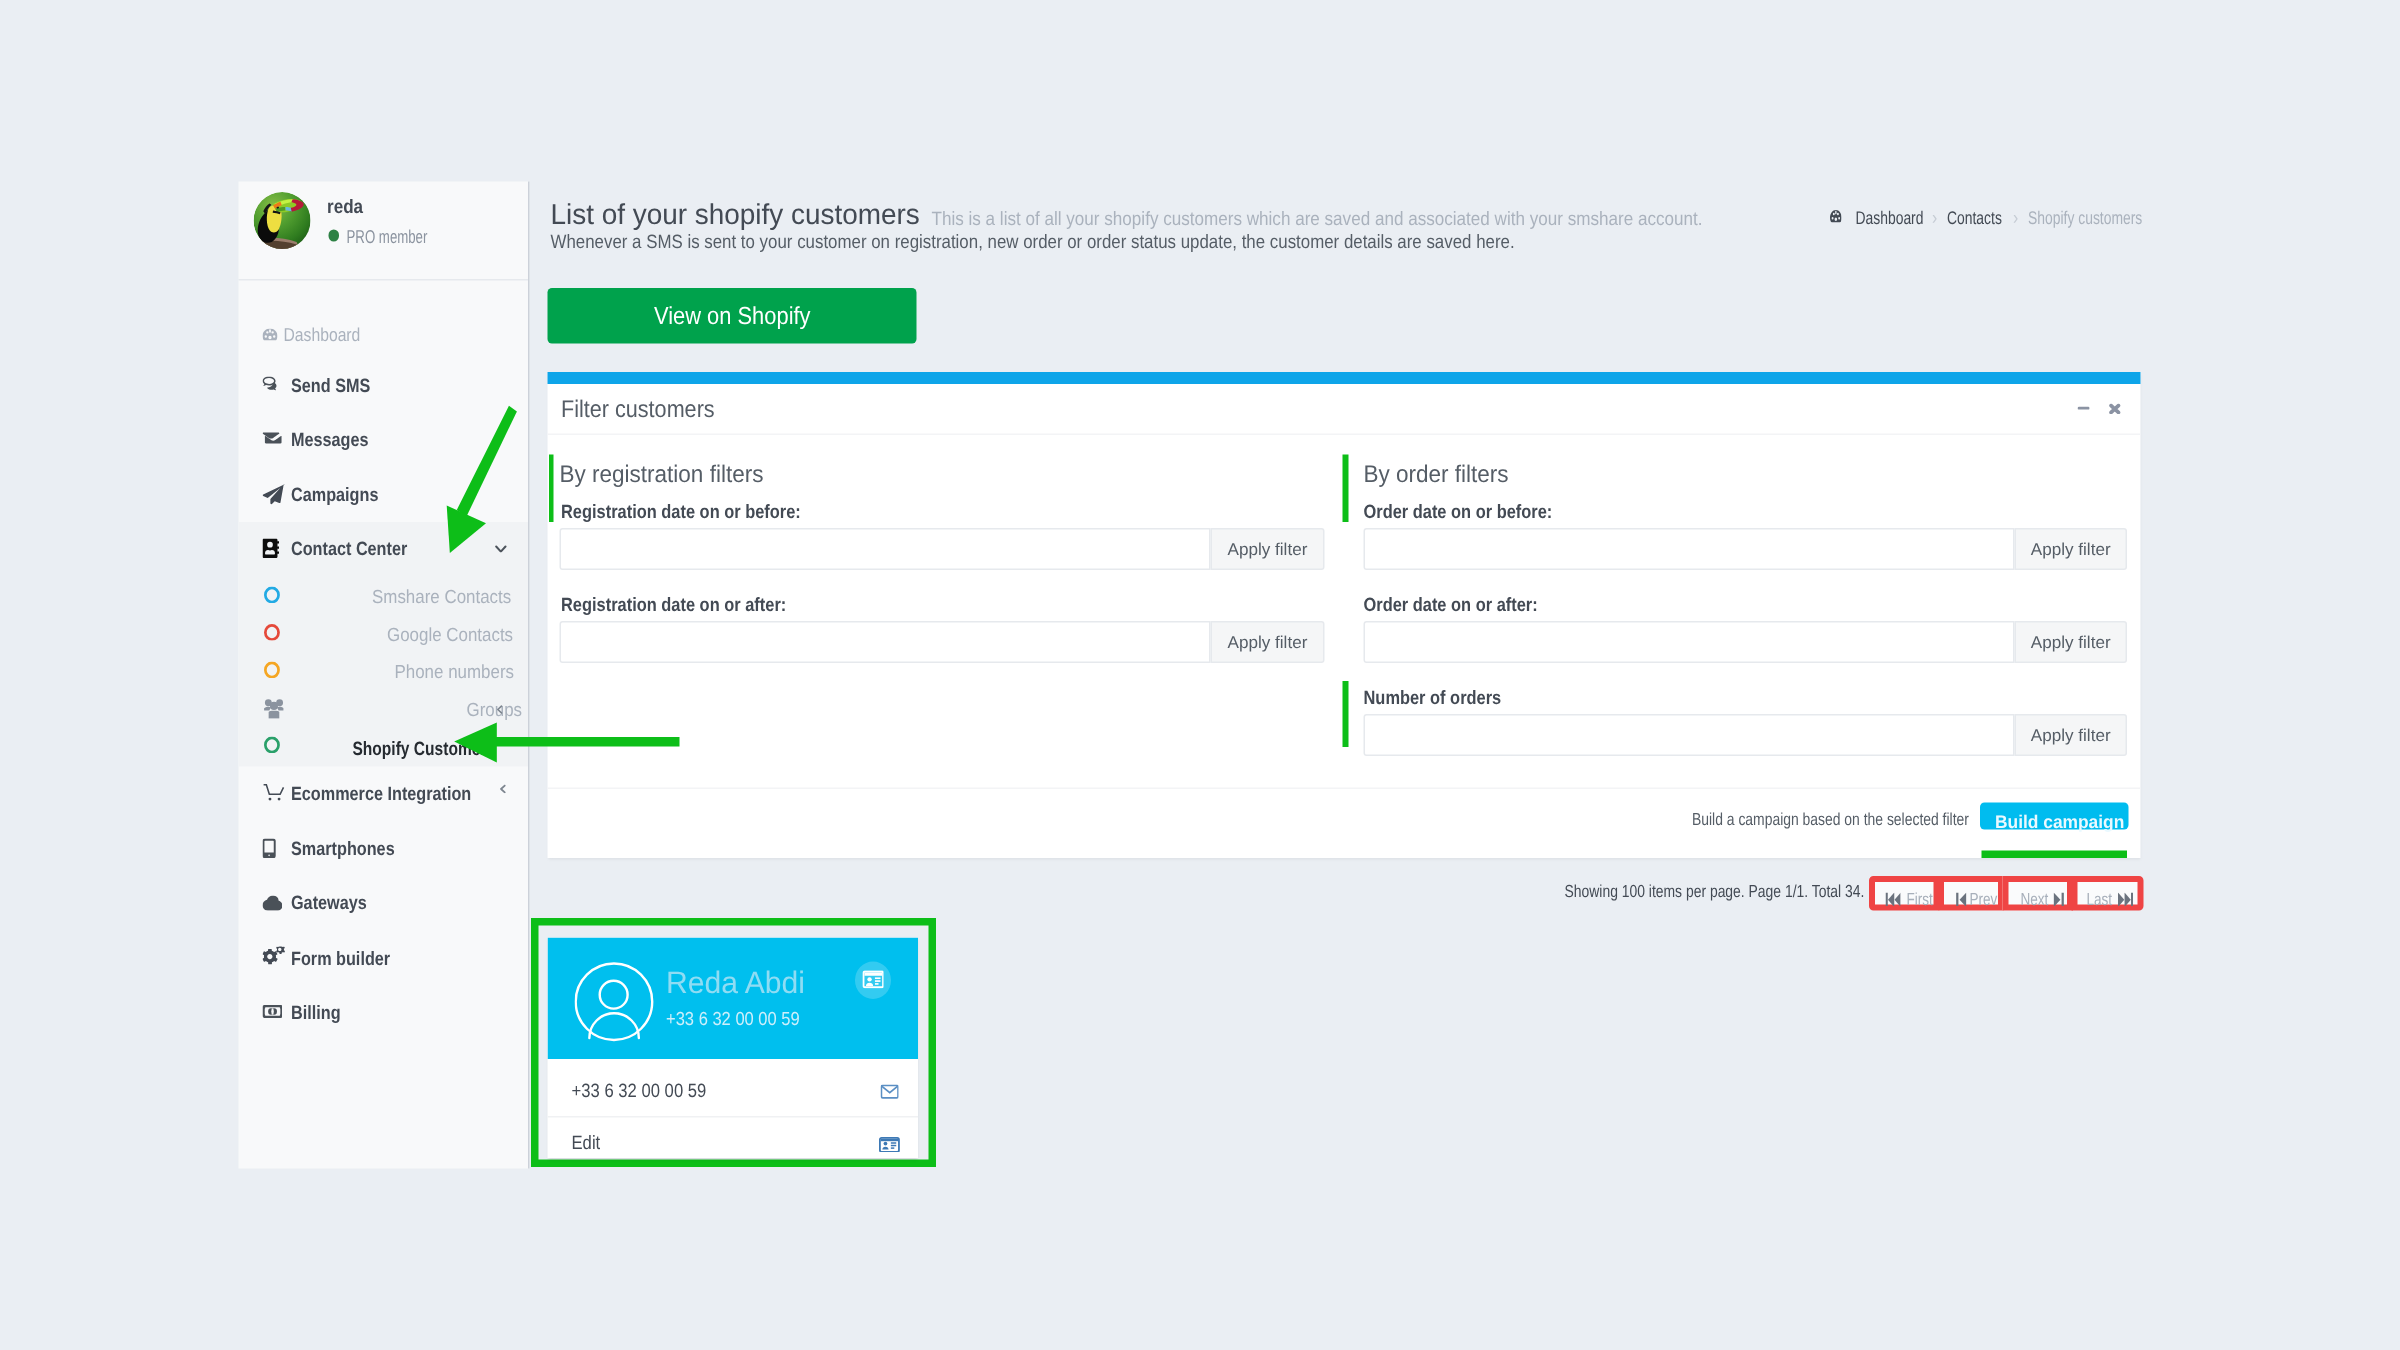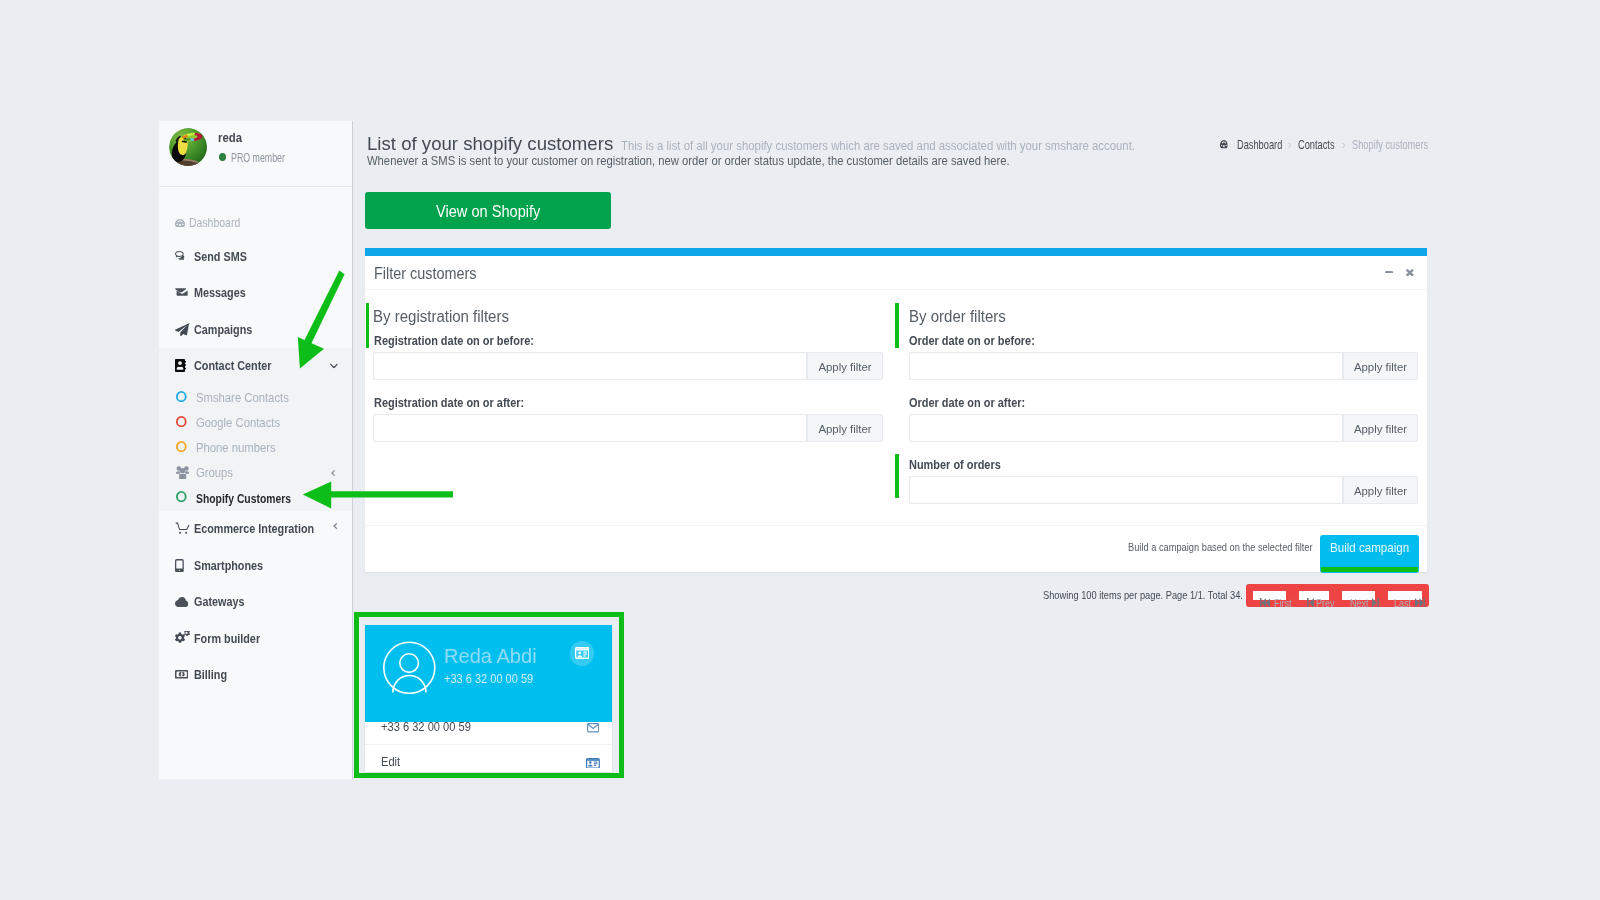--- a/index.html
+++ b/index.html
@@ -38,21 +38,21 @@
   .nav-item .caret{position:absolute;right:14.5px;top:50%;
                    transform:translateY(-50%);color:#656d78;display:flex;line-height:0;}
   #sidebar-item-ecom .caret{margin-top:-3.2px;}
   #sidebar-item-ecom .caret svg{stroke:#7d858f;}
   #nav-dashboard{height:30px;padding-left:16px;}
   #nav-dashboard .lbl{font-size:12.4px;font-weight:normal;color:#aab2bd;}
   #nav-dashboard .ico{flex:0 0 14px;width:14px;}
 
   #submenu{background:#f1f3f5;}
   .sub-item{position:relative;height:25px;display:flex;align-items:center;
-            padding-left:37.2px;box-sizing:border-box;}
+            padding-left:37.2px;box-sizing:border-box;justify-content:flex-end;}
   .sub-item .ico{position:absolute;left:17px;top:50%;margin-top:-7.2px;
                  display:flex;line-height:0;}
   .sub-item .lbl{font-size:12.6px;color:#aab2bd;transform:scaleX(.896);}
   .sub-item.active .lbl{color:#252a30;font-weight:bold;font-size:12.8px;transform:scaleX(.81);}
   .sub-item .caret{position:absolute;right:17.3px;top:50%;transform:translateY(-50%);
                    color:#8b939f;display:flex;line-height:0;}
 
   
   #hdr-title{position:absolute;left:366.6px;top:132.8px;font-size:19.2px;color:#434a54;
              transform:scaleX(.97);transform-origin:left top;white-space:nowrap;}
@@ -107,53 +107,53 @@
   .applybtn span{position:absolute;left:10.2px;top:8px;font-size:11.4px;color:#555d66;
             display:inline-block;transform:scaleX(1);transform-origin:left top;
             white-space:nowrap;}
 
   #panel-foot{position:absolute;left:0;right:0;top:268.8px;bottom:0;padding-left:40px;}
   #panel-foot:before{content:"";position:absolute;left:0;right:0;top:0;height:1px;
                      background:#f3f4f6;}
   #build-text{position:absolute;left:762.8px;top:14.8px;font-size:11.6px;color:#555d66;
               display:inline-block;transform:scaleX(.80);transform-origin:left top;
               white-space:nowrap;}
-  #build-btn{position:absolute;left:955.1px;top:10px;width:98.5px;height:38px;
-             background:#00bcef;cursor:pointer;border-radius:3px;}
+  #build-btn{position:absolute;left:955.1px;top:10px;width:98.5px;height:18px;
+             background:#00bcef;cursor:pointer;border-radius:3px;font-weight:bold;}
   #build-btn span{position:absolute;left:10.3px;top:6.1px;color:#e9f9ff;font-size:12.2px;
              display:inline-block;transform:scaleX(.95);transform-origin:left top;
              white-space:nowrap;}
   #build-underline{position:absolute;left:956.3px;top:42.1px;width:96.7px;height:4.8px;
              background:#0dbe18;}
 
   #pager{position:absolute;left:1043px;top:584.2px;height:22.5px;}
   #pager-info{position:absolute;left:0.4px;top:4px;font-size:11.6px;color:#434a54;
               display:inline-block;transform:scaleX(.80);transform-origin:left top;
               white-space:nowrap;}
-  .pgbtn{position:absolute;top:0;height:22.5px;border:7px solid #ef4444;background:#fafbfc;
+  .pgbtn{position:absolute;top:0;height:22.5px;border:4px solid #ef4444;background:#fafbfc;
          box-sizing:border-box;cursor:pointer;}
   .pgbtn .pgl{position:absolute;top:5.2px;font-size:11.6px;color:#a7afba;
               display:inline-block;transform:scaleX(.78);transform-origin:left top;
               white-space:nowrap;}
   .pgbtn .pgi{position:absolute;top:6.5px;display:inline-flex;}
   #pg-first{left:202.9px;width:47.5px;border-radius:3px 0 0 3px;}
   #pg-prev {left:249.4px;width:43.8px;}
   #pg-next {left:292.2px;width:46.6px;}
   #pg-last {left:337.8px;width:47.9px;border-radius:0 3px 3px 0;}
   #pg-first .pgi{left:6.7px;} #pg-first .pgl{left:20.9px;}
   #pg-prev  .pgi{left:7.9px;} #pg-prev  .pgl{left:16.5px;}
   #pg-next  .pgl{left:7.4px;} #pg-next  .pgi{left:30.1px;}
   #pg-last  .pgl{left:6.5px;} #pg-last  .pgi{left:27.1px;}
 
   
   #card-wrap{position:absolute;left:354px;top:611.8px;width:269.8px;height:166px;
              border:5px solid #0dbe18;box-sizing:border-box;}
   #card{position:absolute;left:6.3px;top:7.9px;width:247px;height:147.2px;background:#fff;
         box-shadow:0 1px 2px rgba(0,0,0,.09);overflow:hidden;}
-  #card-head{position:absolute;left:0;top:0;width:247px;height:97px;background:#00bfee;}
+  #card-head{position:absolute;left:0;top:0;width:247px;height:81px;background:#00bfee;}
   #card-avatar{position:absolute;left:17.7px;top:16.4px;width:53px;height:54px;}
   #card-name{position:absolute;left:78.5px;top:19.6px;font-size:20.6px;color:#8fdcf3;
              display:inline-block;transform:scaleX(.975);transform-origin:left top;
              white-space:nowrap;}
   #card-phone{position:absolute;left:78.8px;top:47.2px;font-size:12.6px;color:#cdeffb;
              display:inline-block;transform:scaleX(.875);transform-origin:left top;
              white-space:nowrap;}
   #card-badge{position:absolute;left:204.7px;top:16px;width:24.4px;height:25.1px;
               border-radius:50%;background:rgba(255,255,255,.2);display:flex;
               align-items:center;justify-content:center;}

